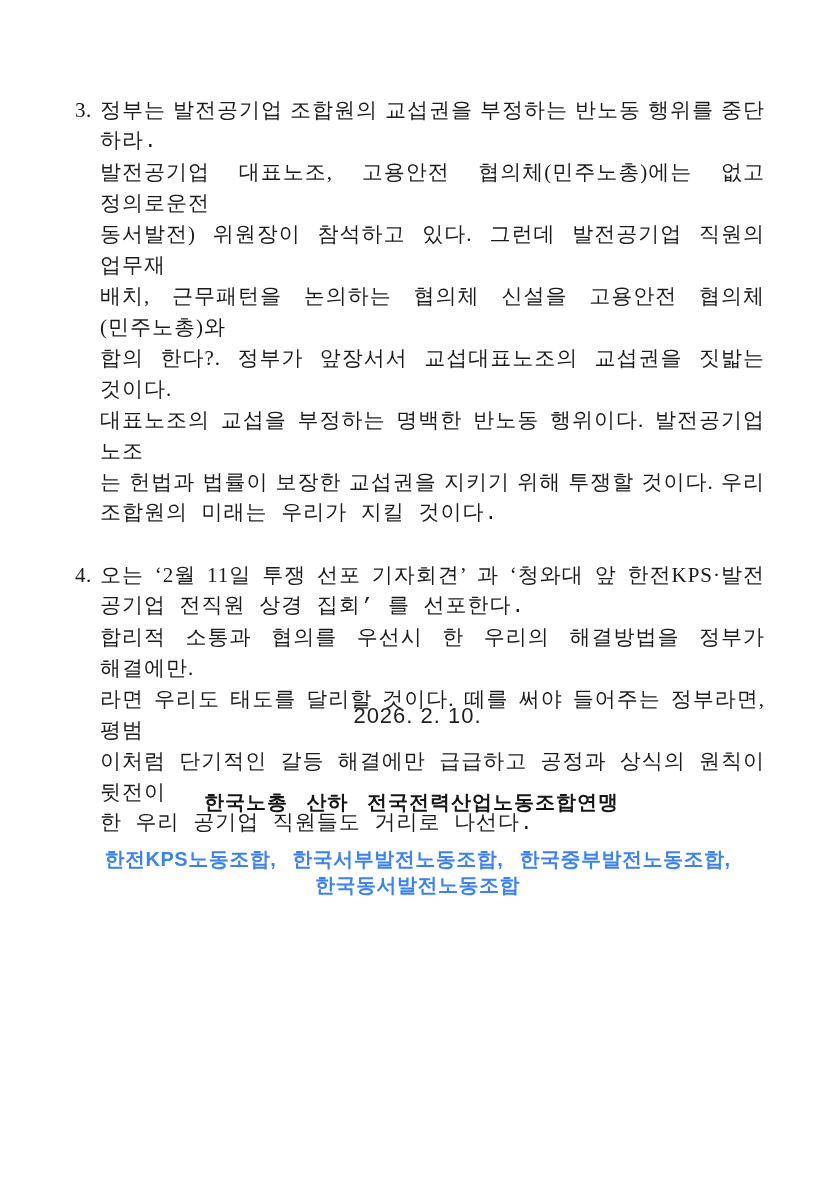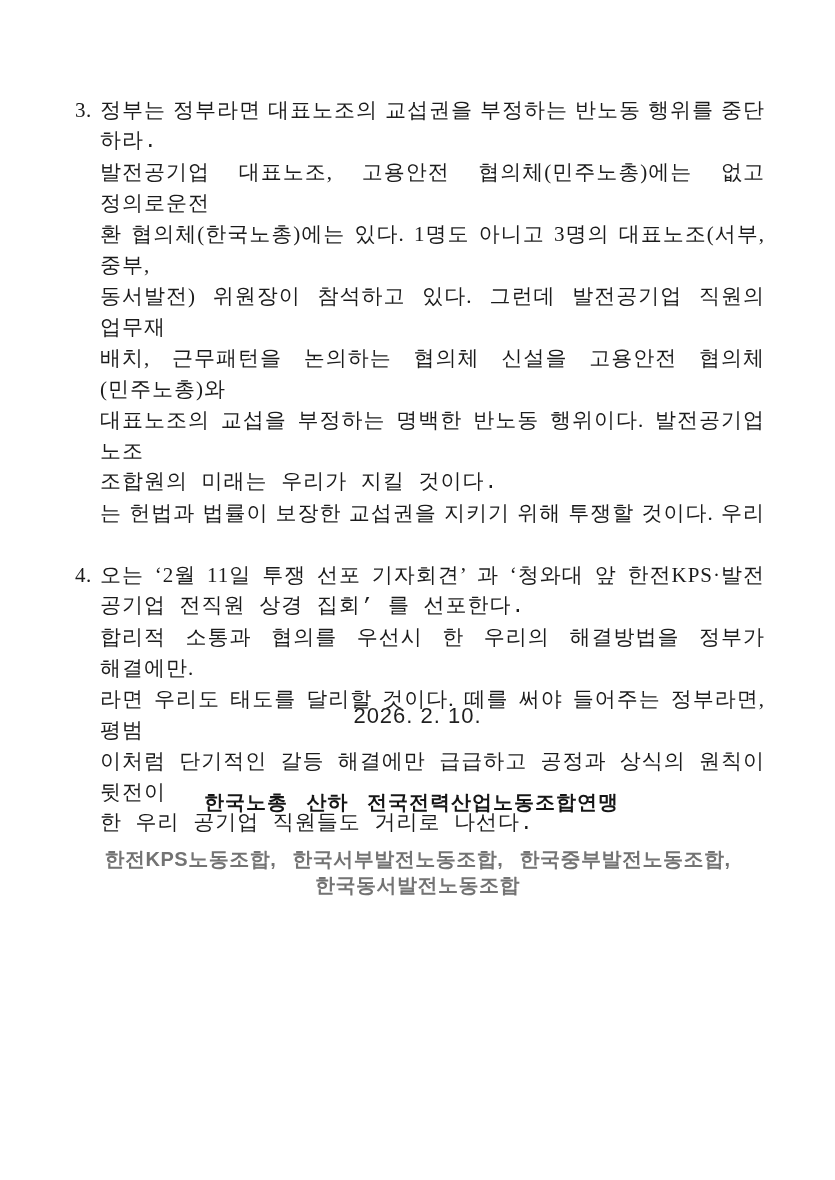--- a/index.html
+++ b/index.html
@@ -57,42 +57,42 @@
     letter-spacing: 1px; word-spacing: 12px;
     color: #161616;
   }
   .sig-unions {
     position: absolute; top: 846px; left: 0; width: 835px;
     text-align: center;
     font-family: "Liberation Sans", "DejaVu Sans", sans-serif;
     font-weight: bold;
     font-size: 20px; line-height: 26px;
     letter-spacing: 0.5px; word-spacing: 10px;
-    color: #737373;
+    color: #3b82f6;
   }
 </style>
 </head>
 <body>
 
 <div class="page">
 
   <div class="content">
 
     <div class="item">
       <div class="marker">3.</div>
       <div class="lines">
-        <div class="line just">정부는 정부라면 대표노조의 교섭권을 부정하는 반노동 행위를 중단</div>
+        <div class="line just">정부는 발전공기업 조합원의 교섭권을 부정하는 반노동 행위를 중단</div>
         <div class="line left">하라.</div>
         <div class="line just">발전공기업 대표노조, 고용안전 협의체(민주노총)에는 없고 정의로운전</div>
-        <div class="line just">환 협의체(한국노총)에는 있다. 1명도 아니고 3명의 대표노조(서부,중부,</div>
         <div class="line just">동서발전) 위원장이 참석하고 있다. 그런데 발전공기업 직원의 업무재</div>
         <div class="line just">배치, 근무패턴을 논의하는 협의체 신설을 고용안전 협의체(민주노총)와</div>
+        <div class="line just">합의 한다?. 정부가 앞장서서 교섭대표노조의 교섭권을 짓밟는 것이다.</div>
         <div class="line just">대표노조의 교섭을 부정하는 명백한 반노동 행위이다. 발전공기업 노조</div>
+        <div class="line just">는 헌법과 법률이 보장한 교섭권을 지키기 위해 투쟁할 것이다. 우리</div>
         <div class="line left">조합원의 미래는 우리가 지킬 것이다.</div>
-        <div class="line just">는 헌법과 법률이 보장한 교섭권을 지키기 위해 투쟁할 것이다. 우리</div>
       </div>
     </div>
 
     <div class="item">
       <div class="marker">4.</div>
       <div class="lines">
         <div class="line just">오는 ‘2월 11일 투쟁 선포 기자회견’ 과 ‘청와대 앞 한전KPS·발전</div>
         <div class="line left">공기업 전직원 상경 집회’ 를 선포한다.</div>
         <div class="line just">합리적 소통과 협의를 우선시 한 우리의 해결방법을 정부가 해결에만.</div>
         <div class="line just">라면 우리도 태도를 달리할 것이다. 떼를 써야 들어주는 정부라면, 평범</div>

